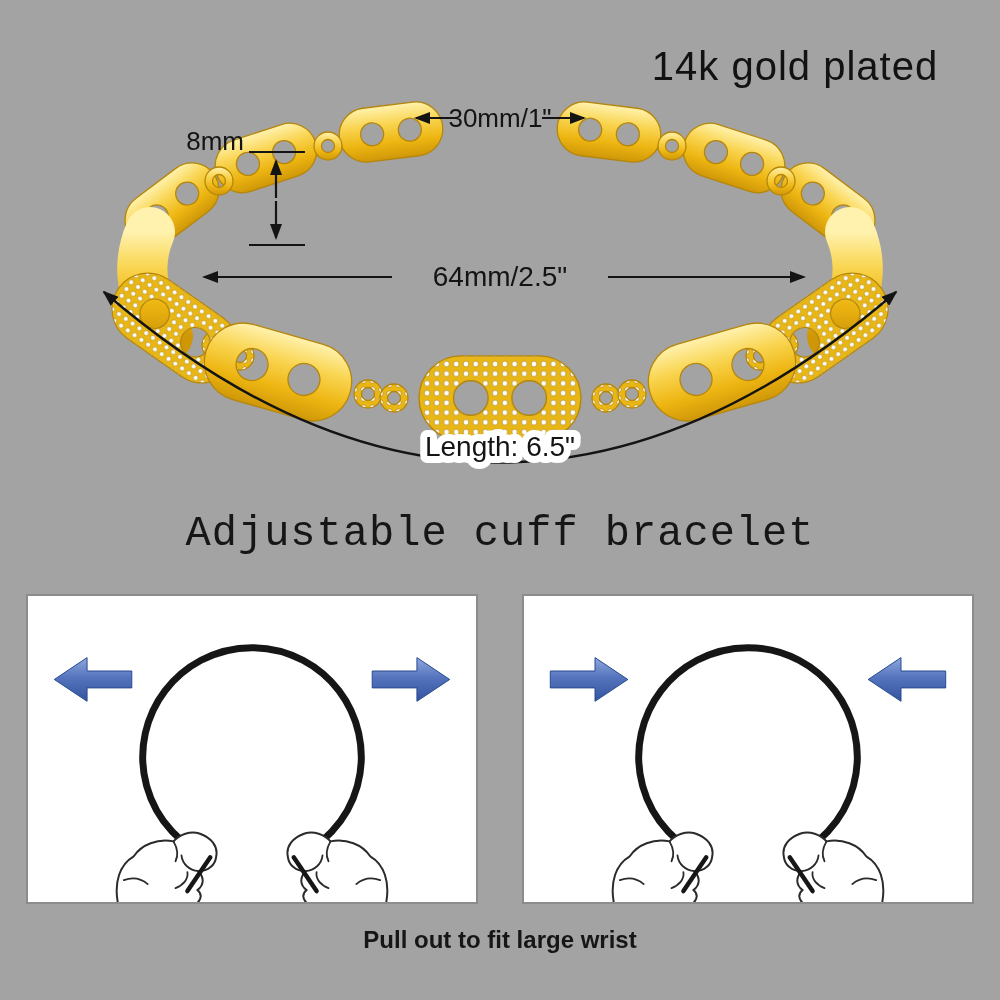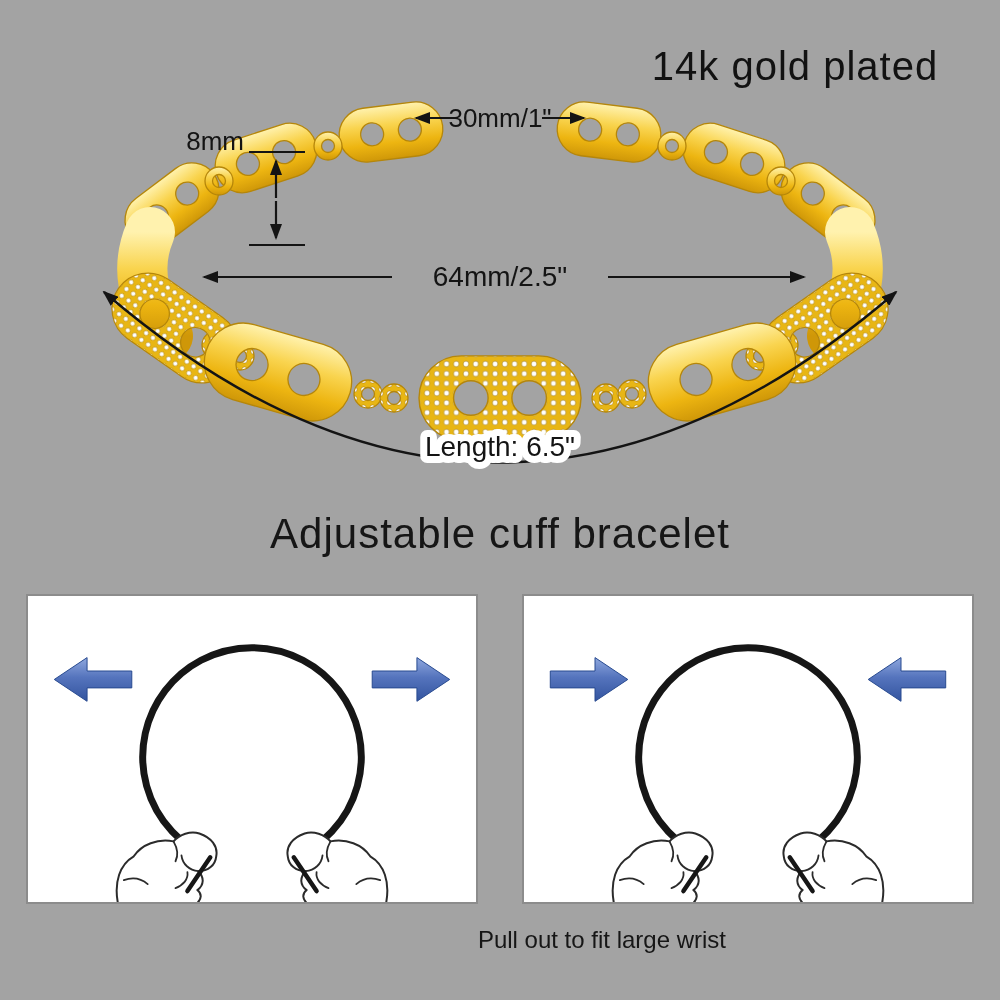--- a/index.html
+++ b/index.html
@@ -6,26 +6,26 @@
   .page{width:1000px;height:1000px;background:#a3a3a3;position:relative;overflow:hidden;
         font-family:"Liberation Sans",sans-serif;color:#121212;}
   .hero{display:block;}
   .t-title{font:400 40px "Liberation Sans",sans-serif;fill:#121212;letter-spacing:1px;}
   .t-meas{font:400 26px "Liberation Sans",sans-serif;fill:#141414;}
   .t-meas-lg{font:400 28px "Liberation Sans",sans-serif;fill:#141414;}
   .t-halo{paint-order:stroke;stroke:#ffffff;stroke-width:14px;stroke-linejoin:round;}
   .dimline{stroke:#141414;stroke-width:2.2;fill:none;}
   .arcline{stroke:#141414;stroke-width:2.4;fill:none;}
   .subtitle{width:1000px;text-align:center;font-size:42px;font-weight:400;
-            color:#161616;padding:10px 0 12px 0;letter-spacing:1px;}
+            color:#161616;padding:10px 0 12px 0;letter-spacing:1px;font-family:Liberation Mono, monospace;}
   .panels{display:flex;justify-content:center;gap:44px;margin-top:24px;}
   .panel{width:452px;height:310px;border:2px solid #8c8c8c;box-sizing:border-box;background:#fff;}
   .panel svg{display:block;width:100%;height:100%;}
   .captions{display:flex;justify-content:center;gap:44px;margin-top:22px;}
-  .caption{width:452px;text-align:right;font-size:24px;font-weight:400;color:#161616;}
+  .caption{width:452px;text-align:center;font-size:24px;font-weight:700;color:#161616;}
   .hand-line{fill:none;stroke:#2b2b2b;stroke-width:1.8;stroke-linecap:round;}
 </style>
 </head>
 <body>
 
 <div class="page">
 
   <svg class="hero" width="1000" height="500" viewBox="0 0 1000 500">
     <defs>
       <marker id="mEnd" markerWidth="16" markerHeight="12" refX="14" refY="6" orient="auto" markerUnits="userSpaceOnUse">

